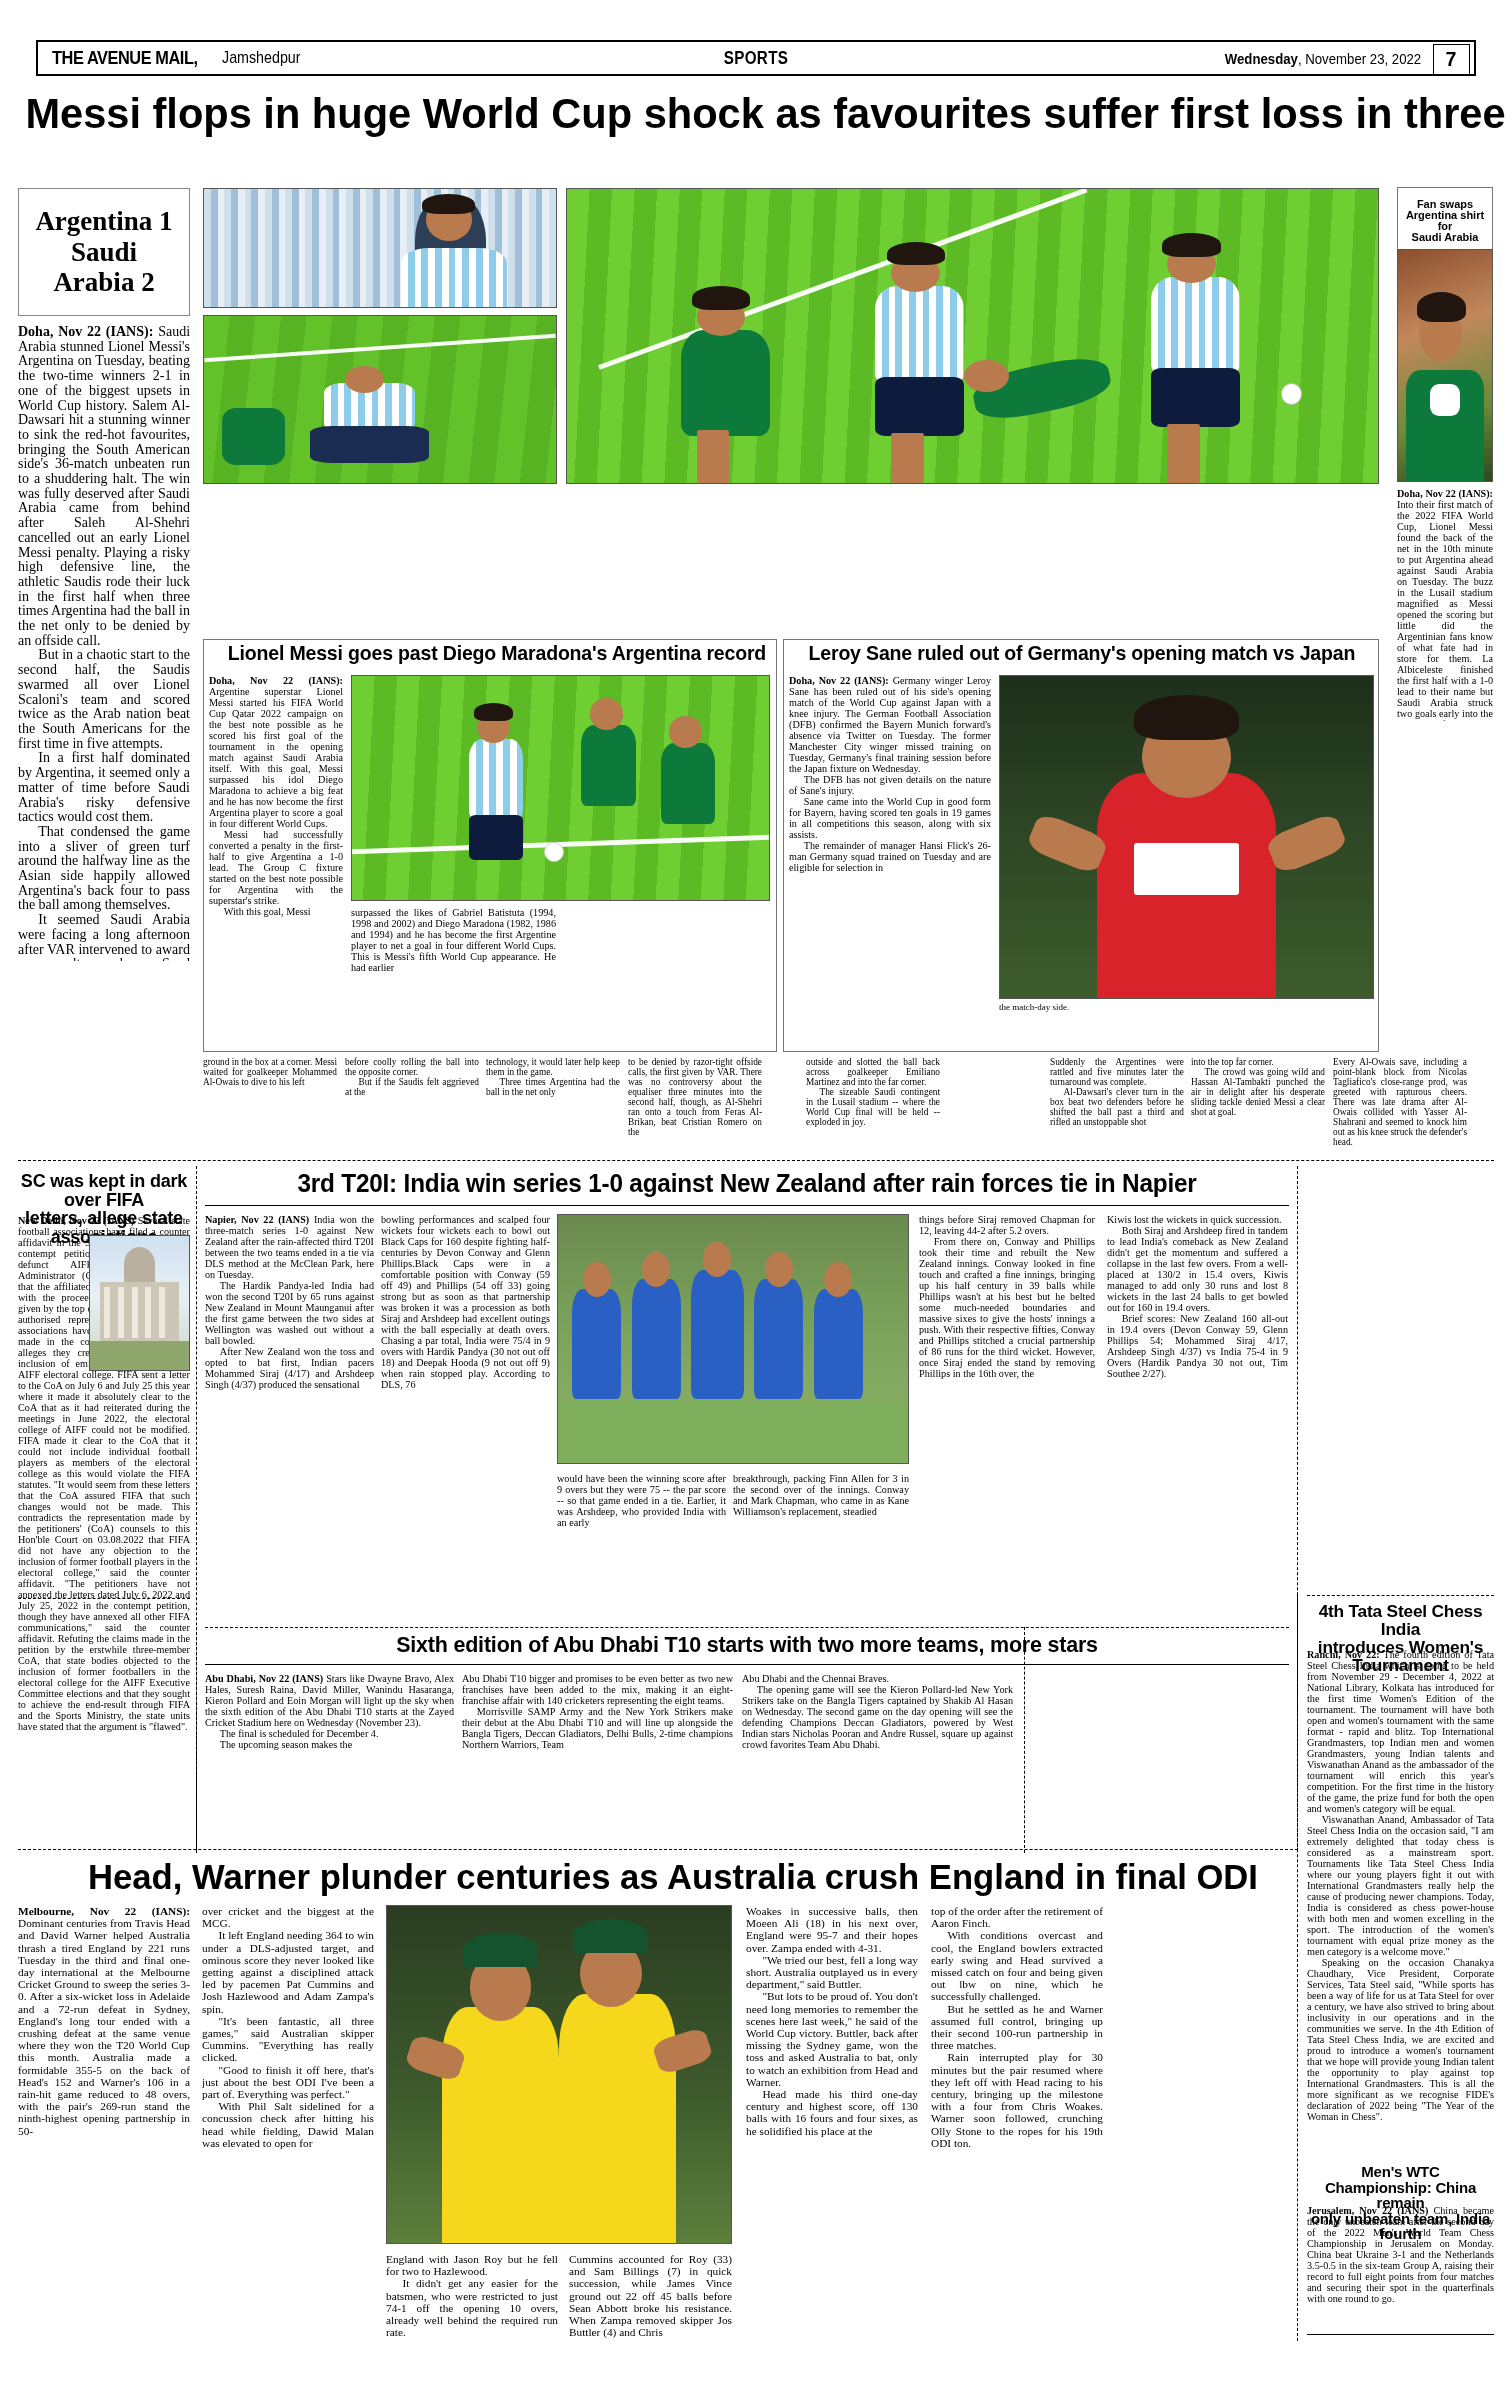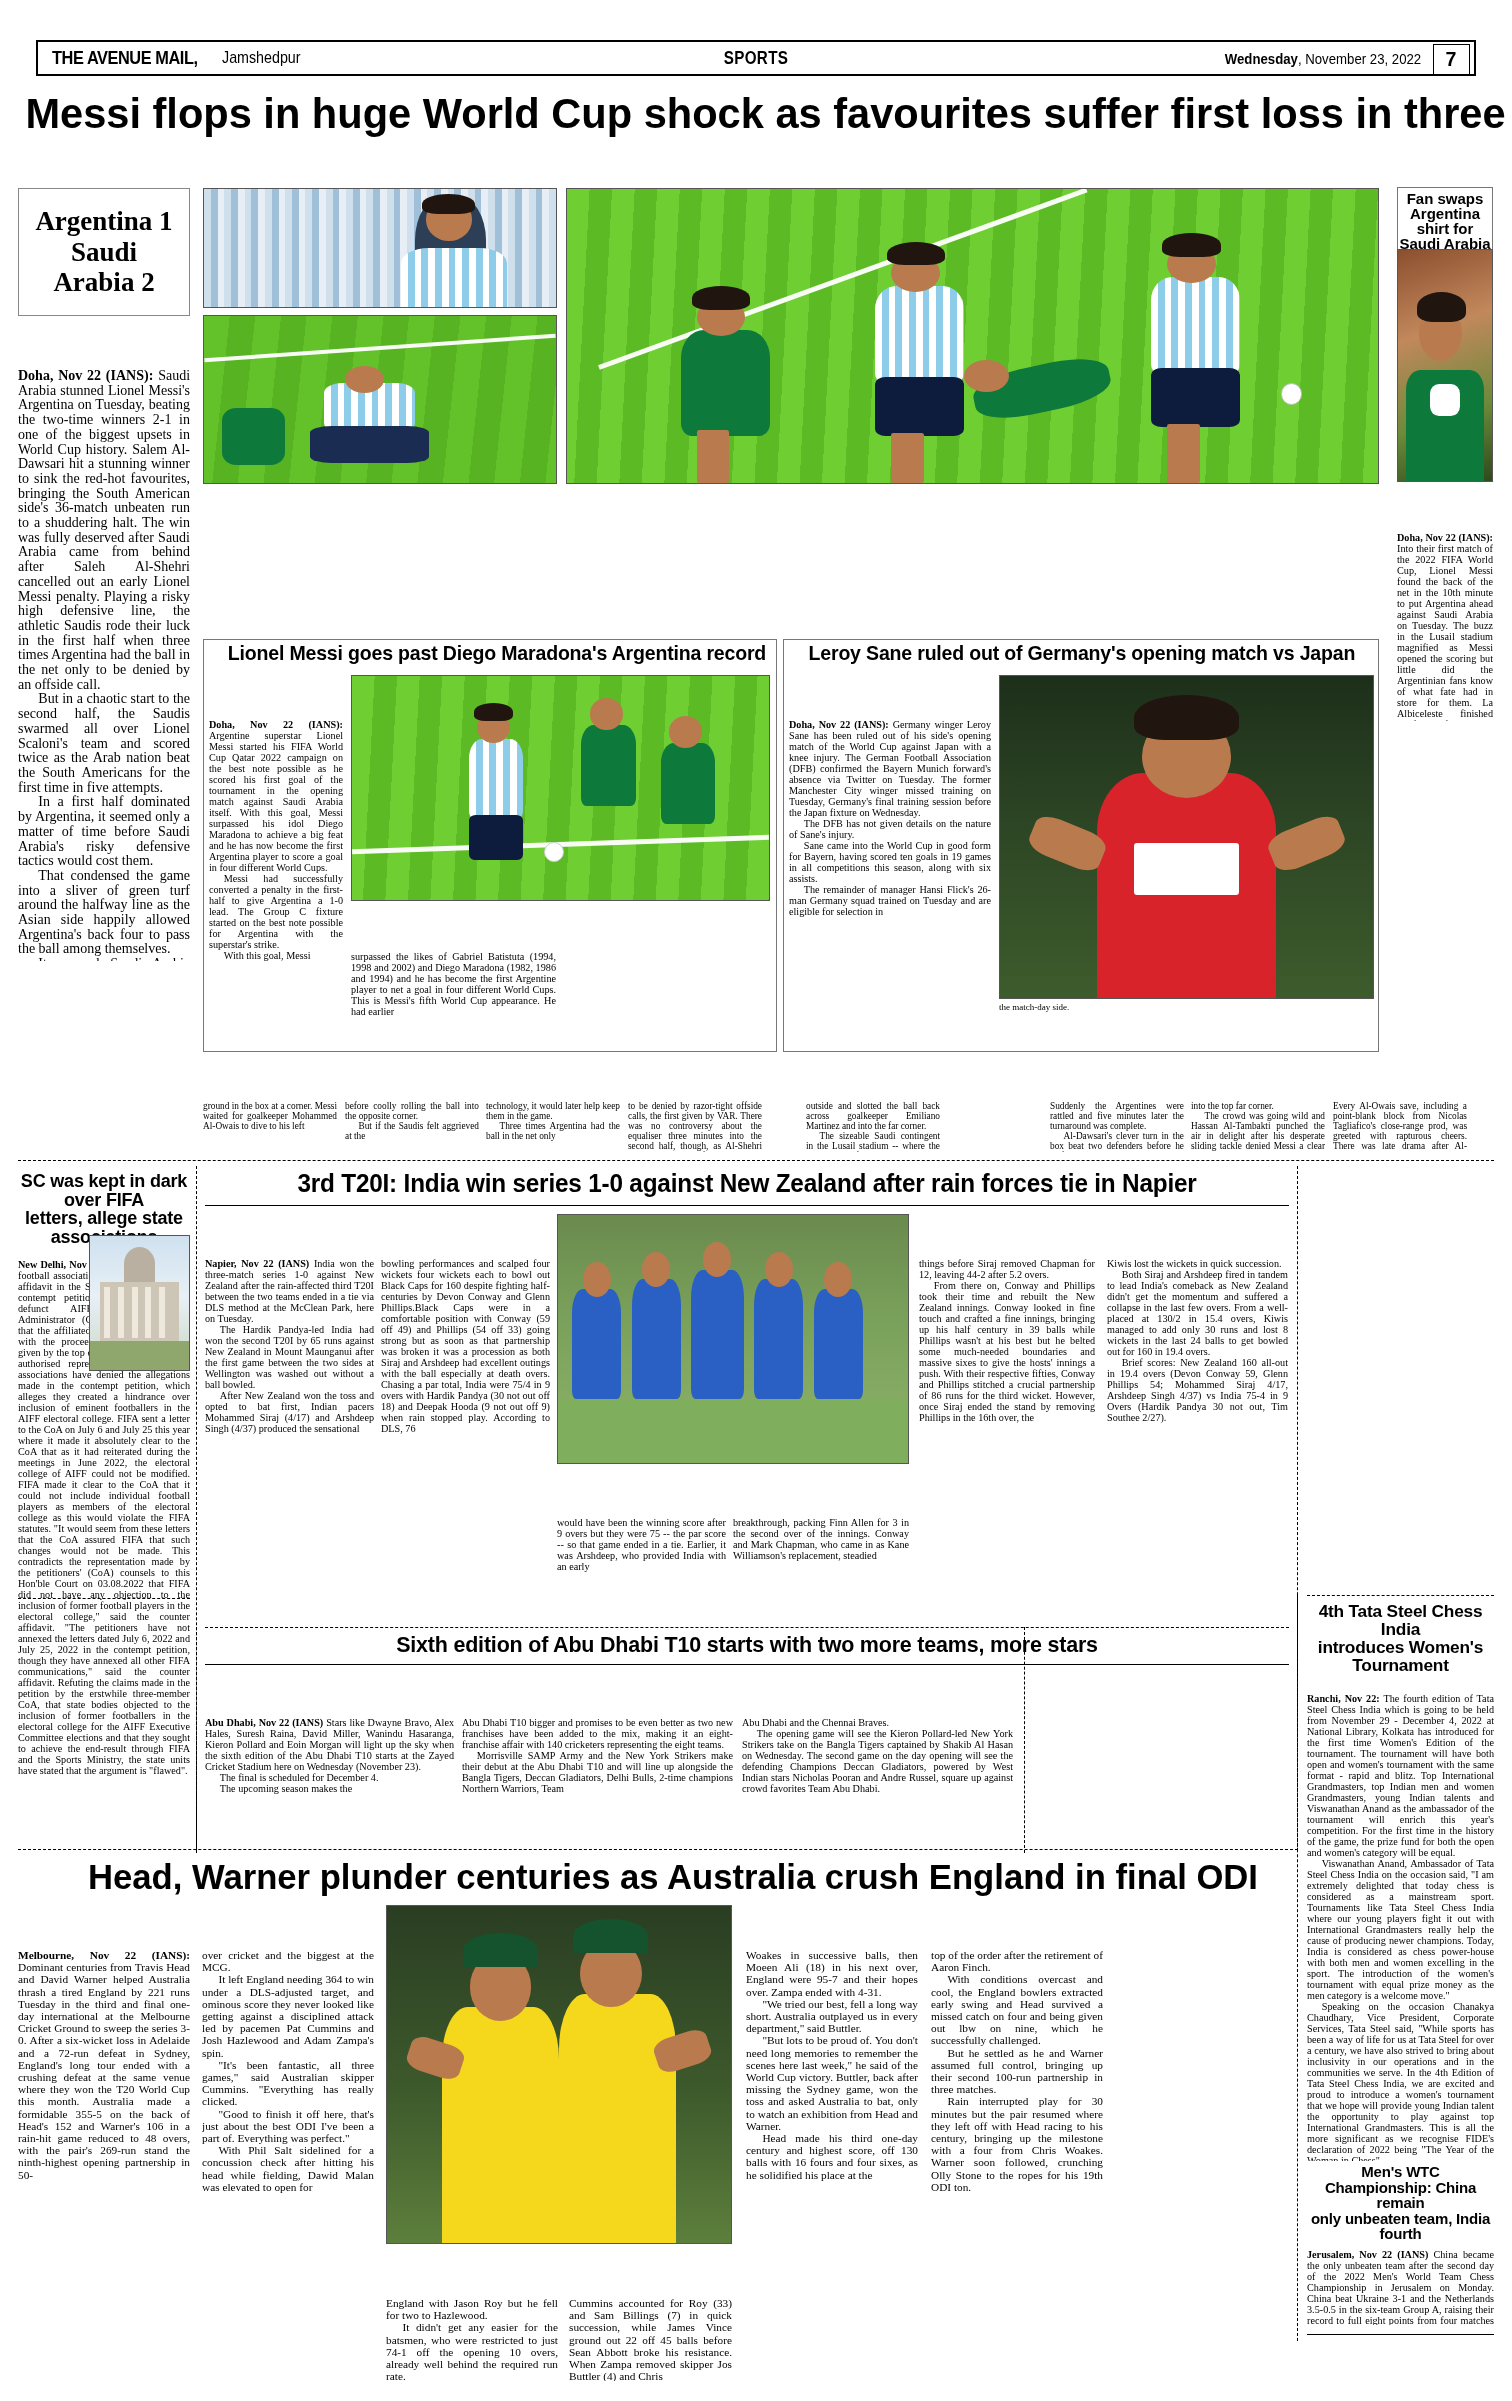--- a/index.html
+++ b/index.html
@@ -37,21 +37,21 @@
             font-family:Liberation Serif, serif;font-weight:bold;font-size:27px;line-height:1.14;
             text-align:center;box-sizing:border-box;background:#fff;}
 
   
   .col{position:absolute;text-align:justify;box-sizing:border-box;overflow:hidden;}
   .t18{font-size:14px;line-height:14.7px;}
   .t15{font-size:11.3px;line-height:12.2px;}
   .t13{font-size:10.2px;line-height:11px;}
   .t12{font-size:9.3px;line-height:10px;}
   .col p{margin:0;text-indent:1.45em;}
-  .col p.noind{text-indent:0;margin-top:44px;}
+  .col p.noind{text-indent:0;}
   .dl{font-weight:bold;}
 
   
   .photo{position:absolute;overflow:hidden;border:0.8px solid #555;box-sizing:border-box;}
   .ph-inner{width:100%;height:100%;position:relative;}
 
   .grass{background:
      linear-gradient(100deg, rgba(255,255,255,.0) 0%, rgba(255,255,255,.0) 100%),
      repeating-linear-gradient(96deg,#63c22a 0px,#63c22a 25.6px,#57b321 25.6px,#57b321 51px);}
   .crowd{background:
@@ -147,21 +147,21 @@
       <div class="jersey-arg" style="position:absolute;left:72%;top:30%;width:11%;height:33%;border-radius:24% 24% 10% 10%;"></div>
       <div class="head" style="left:74%;top:19%;width:6%;height:13%;"></div>
       <div class="hair" style="left:73.4%;top:15%;width:7.2%;height:8%;"></div>
       <div style="position:absolute;left:72%;top:61%;width:11%;height:20%;background:#0d1b3c;border-radius:12%;"></div>
       <div class="leg" style="left:74%;top:80%;width:4%;height:20%;"></div>
 
       <div style="position:absolute;left:88%;top:66%;width:19.6px;height:19.6px;border-radius:50%;background:#fff;border:1.5px solid #bbb;"></div>
     </div>
   </div>
 
-  <div class="boxhead" style="left:1397px;top:187px;width:96px;height:68px;flex-direction:column;font-size:15px;">
+  <div class="boxhead" style="left:1397px;top:187px;width:96px;height:68px;flex-direction:column;font-size:11px;">
     <div>Fan swaps</div>
     <div>Argentina shirt for</div>
     <div>Saudi Arabia</div>
   </div>
 
   <div class="photo" style="left:1397px;top:249px;width:96px;height:233px;">
     <div class="ph-inner" style="background:linear-gradient(160deg,#8b4f2e 0%,#c2885c 35%,#6d8a3a 70%,#2d4a1c 100%);">
       <div class="head" style="left:22%;top:24%;width:46%;height:24%;"></div>
       <div class="hair" style="left:20%;top:18%;width:52%;height:13%;"></div>
       <div class="jersey-sau" style="position:absolute;left:8%;top:52%;width:84%;height:48%;border-radius:18% 18% 0 0;"></div>

